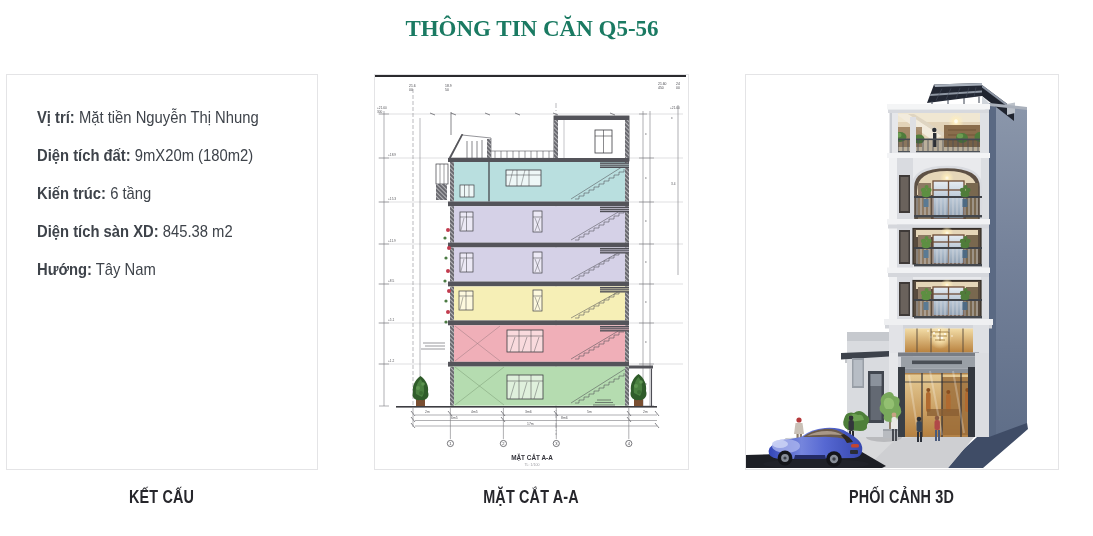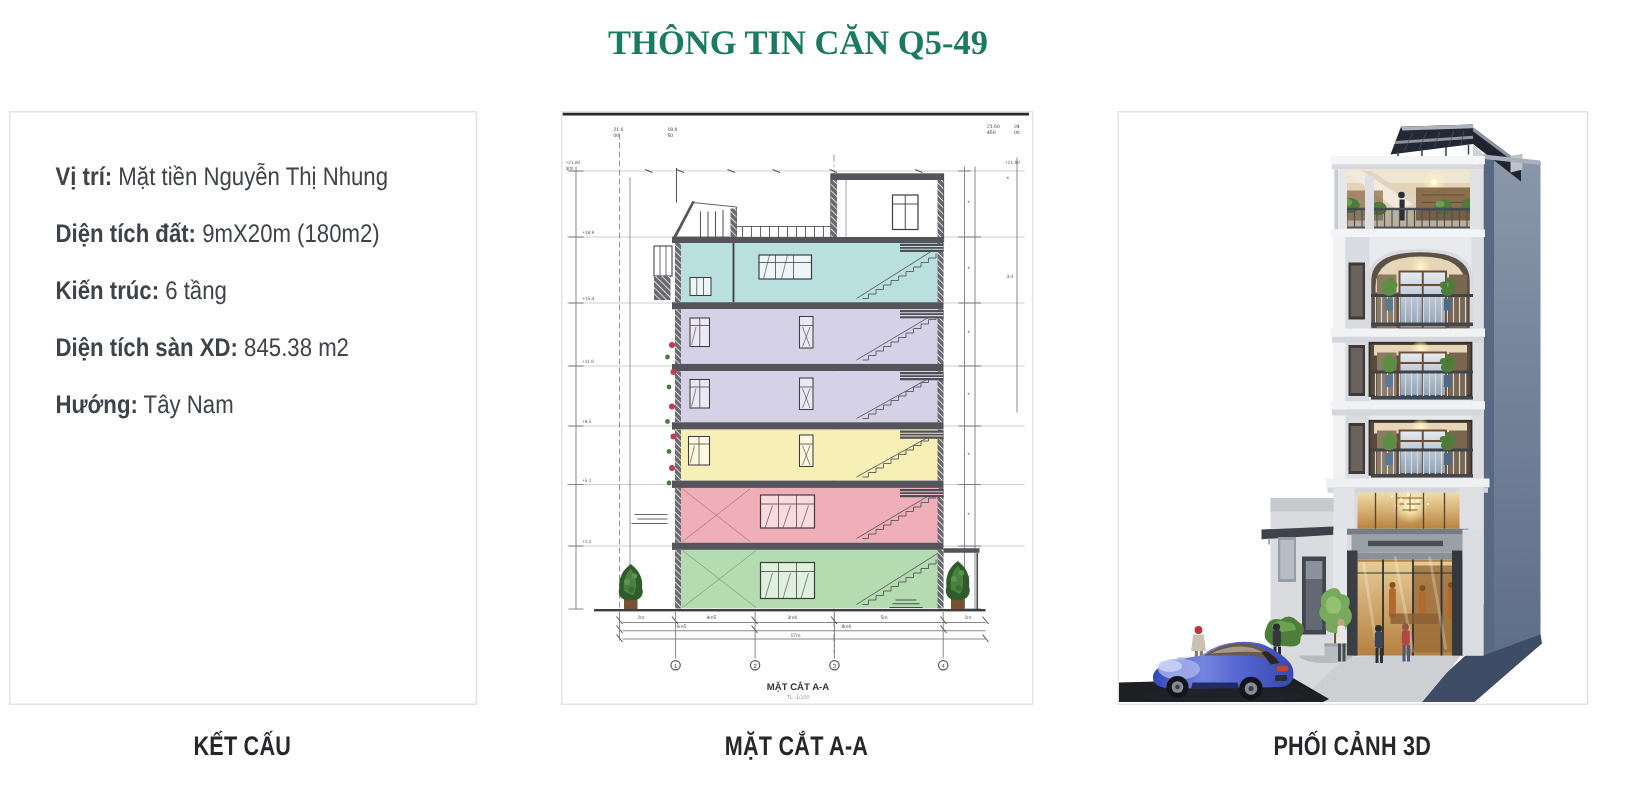--- a/index.html
+++ b/index.html
@@ -9,21 +9,21 @@
        border:1px solid #e4e4e6;}
   .cap{position:absolute;top:487px;font-size:18px;font-weight:bold;
        color:#26262b;text-align:center;letter-spacing:0.2px;
        transform:scaleX(0.8);transform-origin:center top;}
 </style>
 </head>
 <body>
 
 <div style="position:absolute;left:0;top:16px;width:1064px;text-align:center;
   font-family:'Liberation Serif',serif;font-weight:bold;font-size:23px;
-  color:#1a7a62;letter-spacing:0px;">THÔNG TIN CĂN Q5-49</div>
+  color:#1a7a62;letter-spacing:0px;">THÔNG TIN CĂN Q5-56</div>
 
 <div class="box" style="left:6px;width:310px;"></div>
 
 <div style="position:absolute;left:37px;top:99px;font-size:17px;color:#3e434a;line-height:38px;transform:scaleX(0.87);transform-origin:left top;">
   <div><b>Vị trí:</b> Mặt tiền Nguyễn Thị Nhung</div>
   <div><b>Diện tích đất:</b> 9mX20m (180m2)</div>
   <div><b>Kiến trúc:</b> 6 tầng</div>
   <div><b>Diện tích sàn XD:</b> 845.38 m2</div>
   <div><b>Hướng:</b> Tây Nam</div>
 </div>

